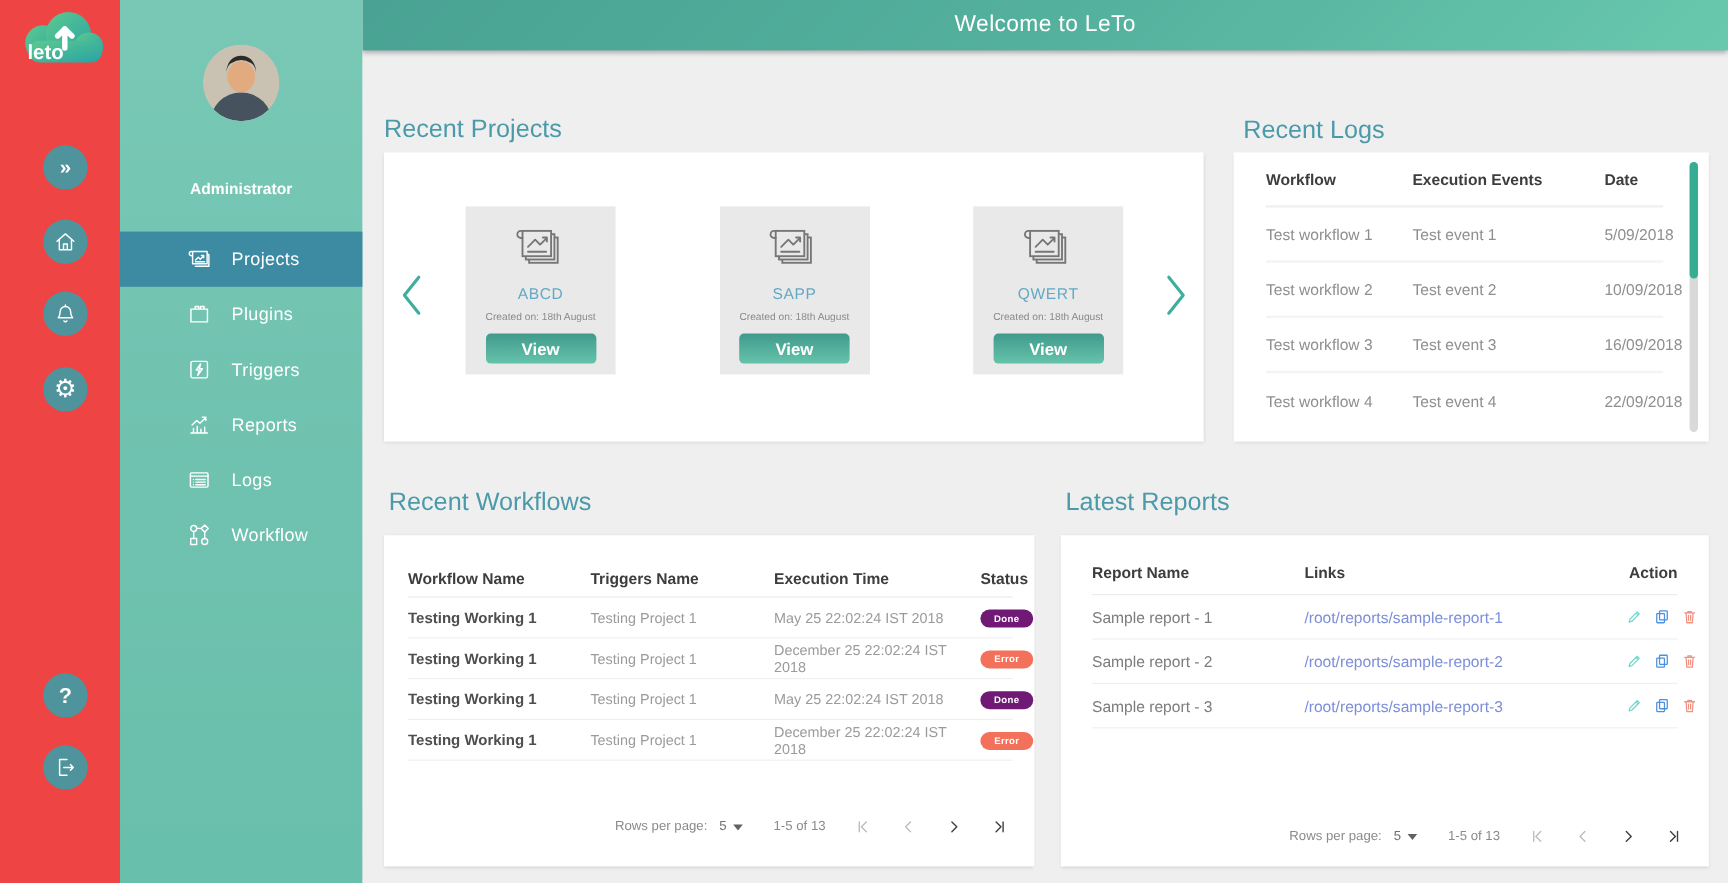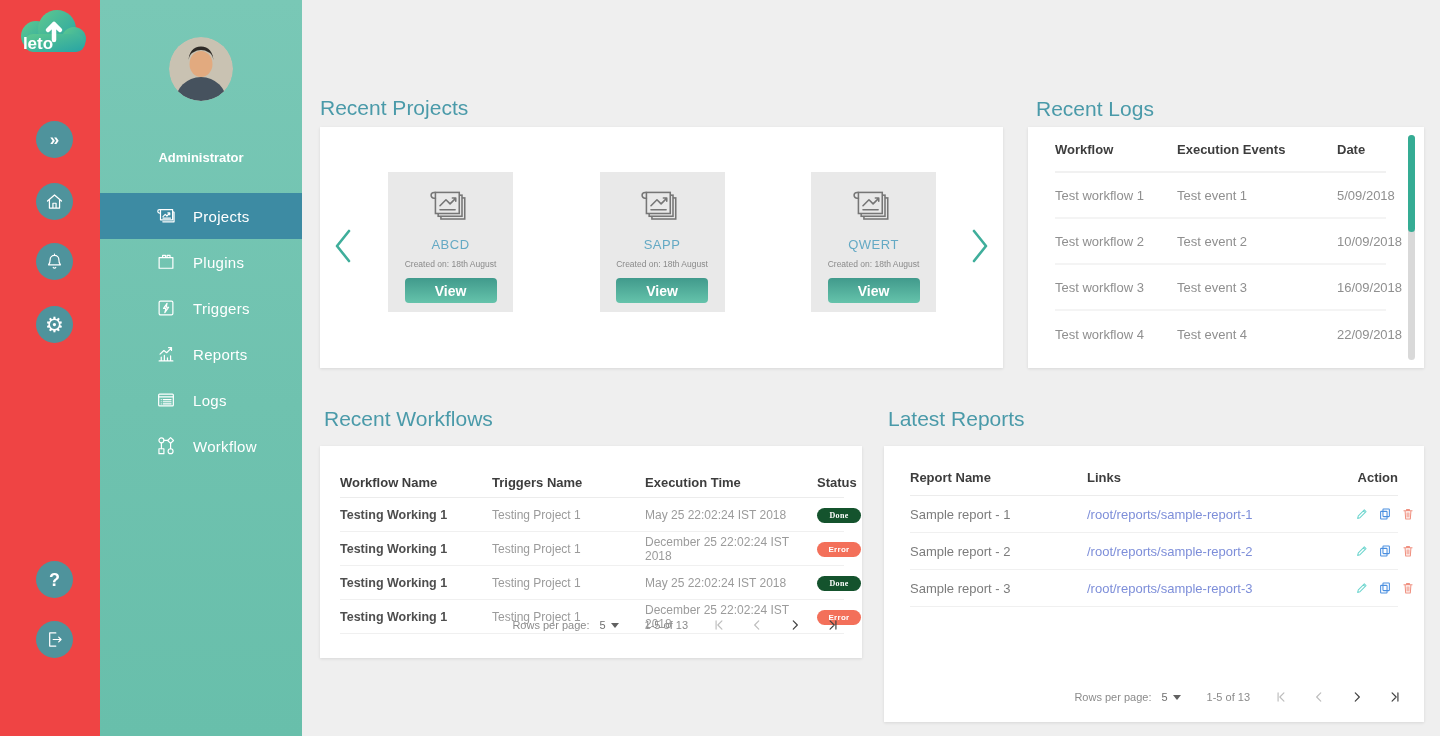--- a/index.html
+++ b/index.html
@@ -63,31 +63,31 @@
   .logs-grid { position:absolute; left:27px; top:0; right:38px; }
   .lrow { display:grid; grid-template-columns:122px 160px auto; align-items:center; height:46px; }
   .lrow.head { font-weight:bold; font-size:13px; color:#3d3d3d; border-bottom:2px solid #f1f1f1; }
   .lrow.data { font-size:13px; color:#8f8f8f; border-bottom:2px solid #f4f4f4; }
   .lrow.data:last-child { border-bottom:none; }
   .logs-scrollbar { position:absolute; right:9px; top:8px; width:7px; height:225px; background:#d9d9d9; border-radius:4px; }
   .logs-thumb { width:7px; height:97px; background:#35ac94; border-radius:4px; }
 
   
   .rw-title { left:22px; top:407px; }
-  .rw-panel { left:18px; top:446px; width:542px; height:212px; }
+  .rw-panel { left:18px; top:446px; width:542px; height:276px; }
   .wf-grid { position:absolute; left:20px; top:22px; right:18px; }
   .wrow { display:grid; grid-template-columns:152px 153px 172px auto; align-items:center; }
   .wrow.head { height:30px; font-weight:bold; font-size:13px; color:#3d3d3d; border-bottom:1px solid #ececec; }
   .wrow.data { height:34px; border-bottom:1px solid #f0f0f0; font-size:12px; }
   .wf-name { color:#4e4e4e; font-weight:bold; font-size:12.5px; }
   .wf-proj, .wf-time { color:#9b9b9b; }
   .col-right { justify-self:end; }
   .status-pill { display:inline-block; min-width:44px; text-align:center; padding:3px 10px;
                  border-radius:9px; color:#ffffff; font-size:8px; font-weight:bold; letter-spacing:.3px; }
-  .status-pill.done { background:#14532d;font-family:Liberation Serif, serif; }
+  .status-pill.done { background:#701a75; }
   .status-pill.error { background:#f3705a; }
 
   
   .lr-title { left:586px; top:407px; }
   .lr-panel { left:582px; top:446px; width:540px; height:276px; }
   .rep-grid { position:absolute; left:26px; top:14px; right:26px; }
   .rrow { display:grid; grid-template-columns:177px 268px auto; align-items:center; }
   .rrow.head { height:36px; font-weight:bold; font-size:13px; color:#3d3d3d; border-bottom:1px solid #ececec; }
   .rrow.data { height:37px; border-bottom:1px solid #f0f0f0; font-size:13px; }
   .rep-name { color:#7c7c7c; }
@@ -239,20 +239,23 @@
         <circle cx="17" cy="17.7" r="2.7"></circle>
         <path d="M7 8.5 V15 M9.7 5.8 h4.1 M17 9.2 v5.8"></path>
       </svg>
       <span class="menu-label">Workflow</span>
     </div>
   </div>
 </div>
 
 <div class="main">
 
+  <div class="welcome-bar">
+    <span class="welcome-title">Welcome to LeTo</span>
+  </div>
 
   <div class="section-title rp-title">Recent Projects</div>
   <div class="panel rp-panel">
     <div class="chev prev">
       <svg viewBox="0 0 22 38">
           <path d="M17 4 L5 19 L17 34"></path>
         </svg>
     </div>
     <div class="carousel-track">
 

